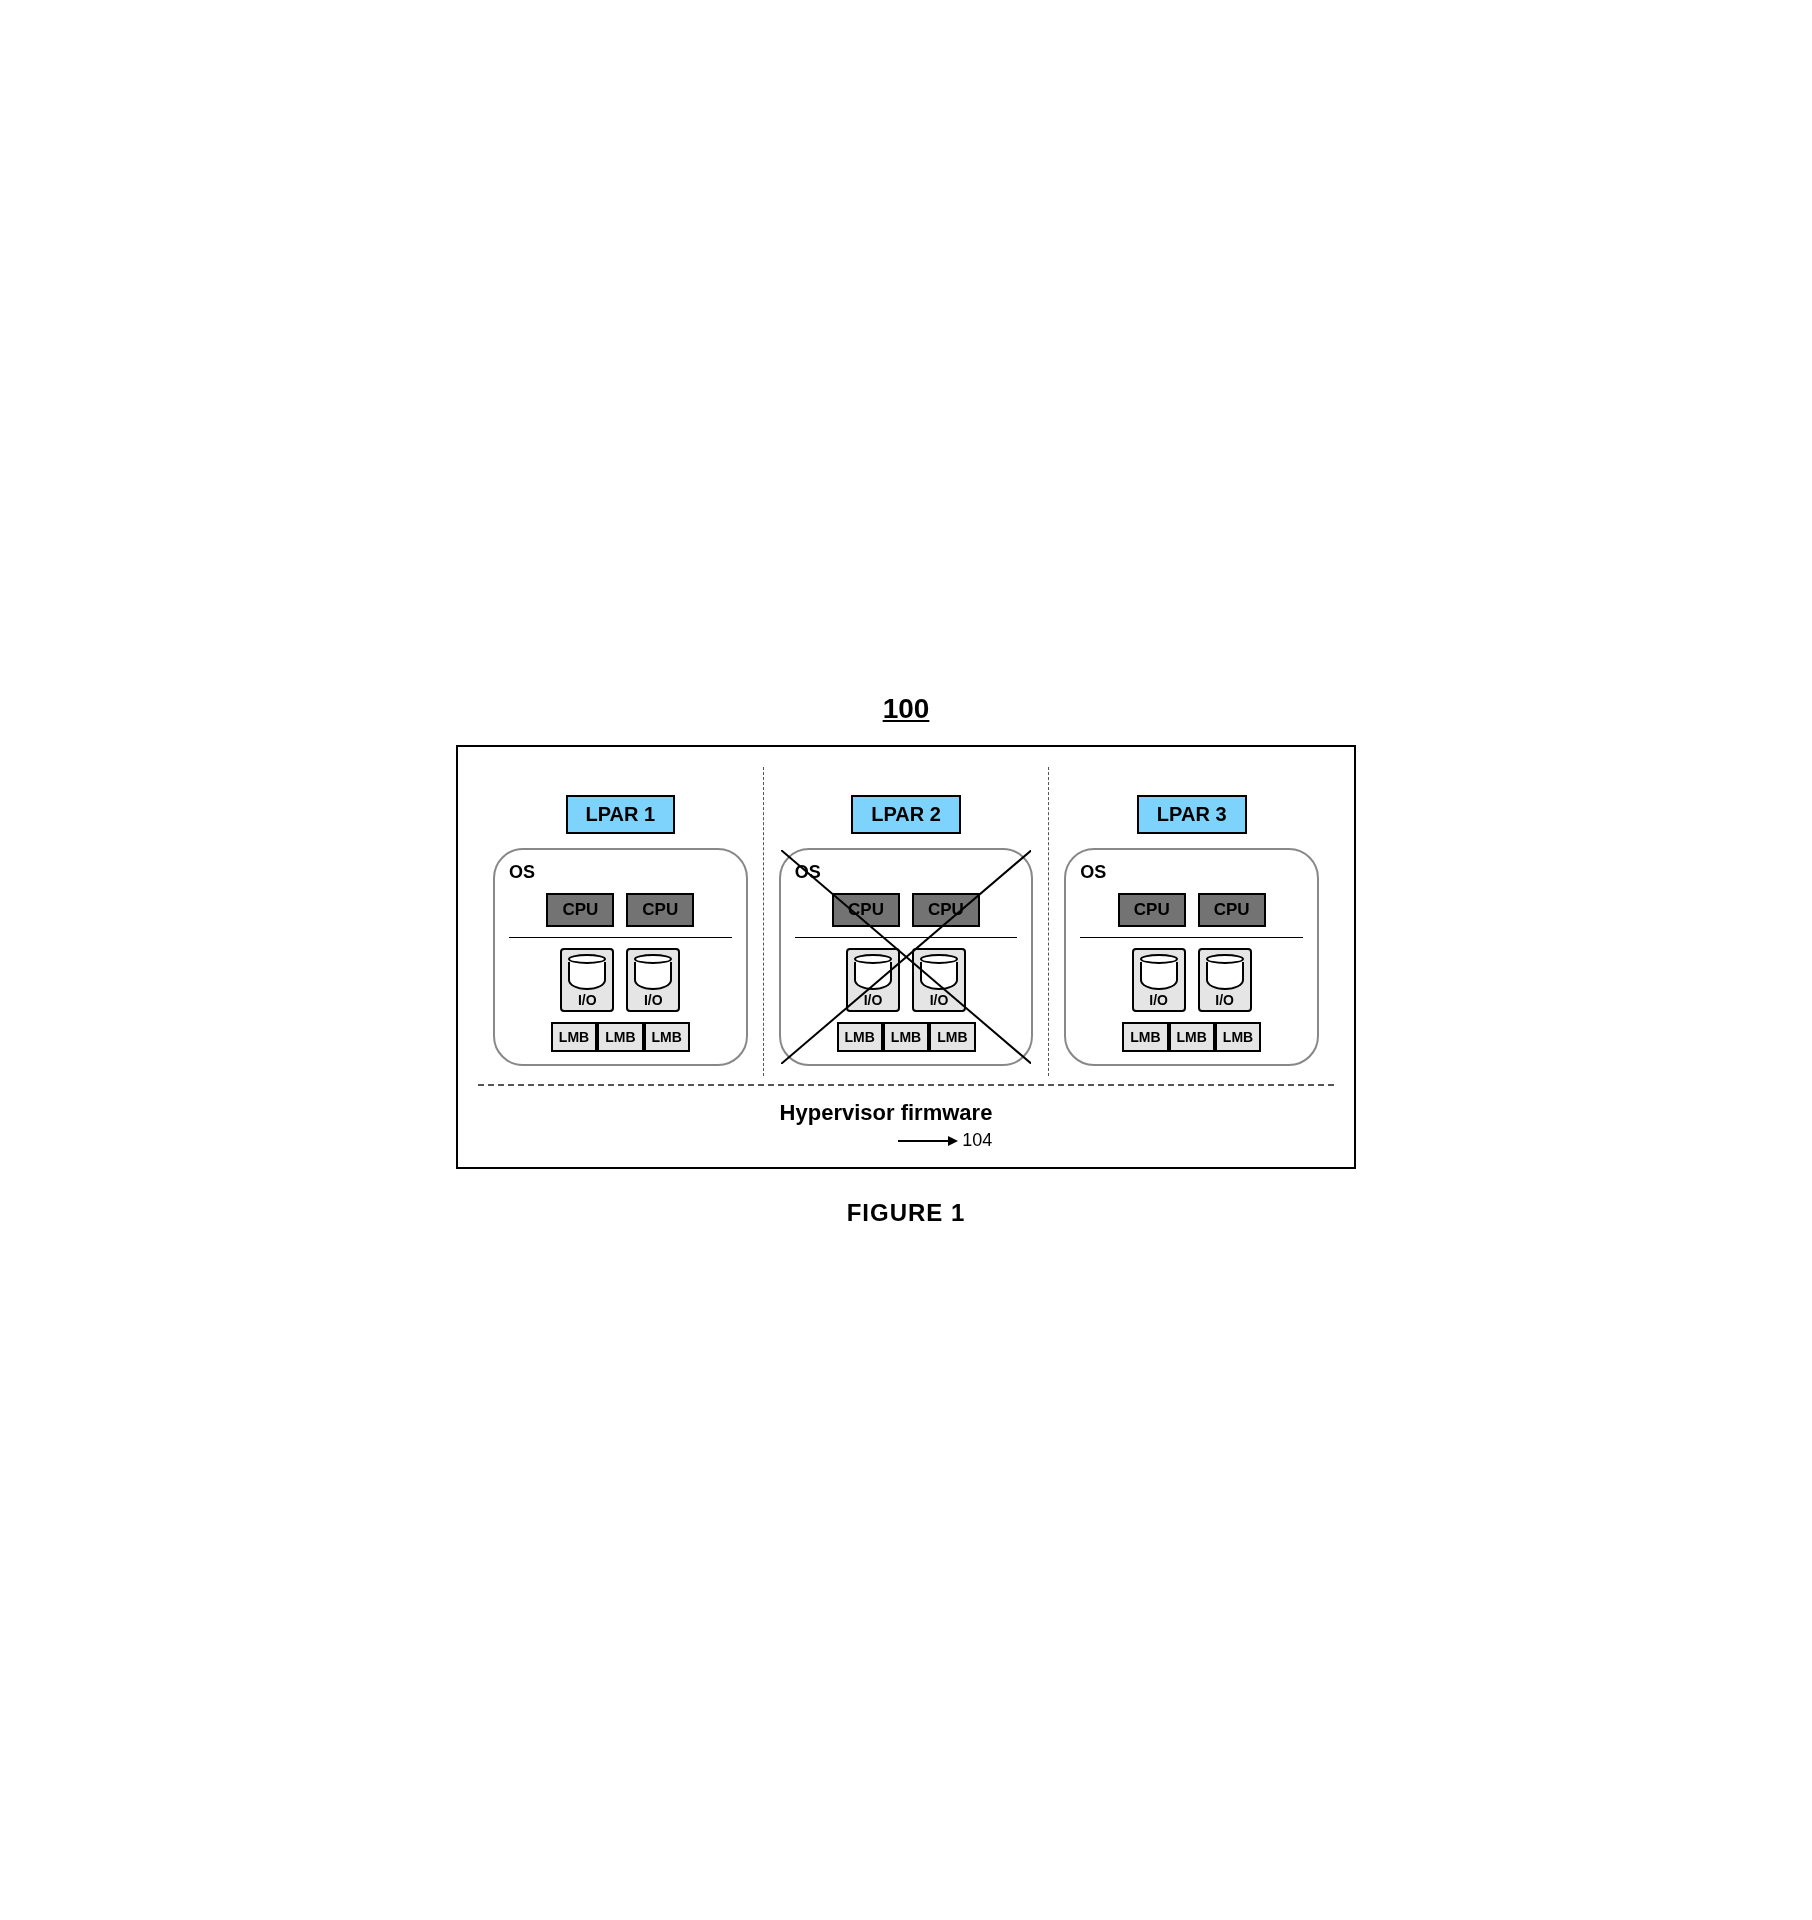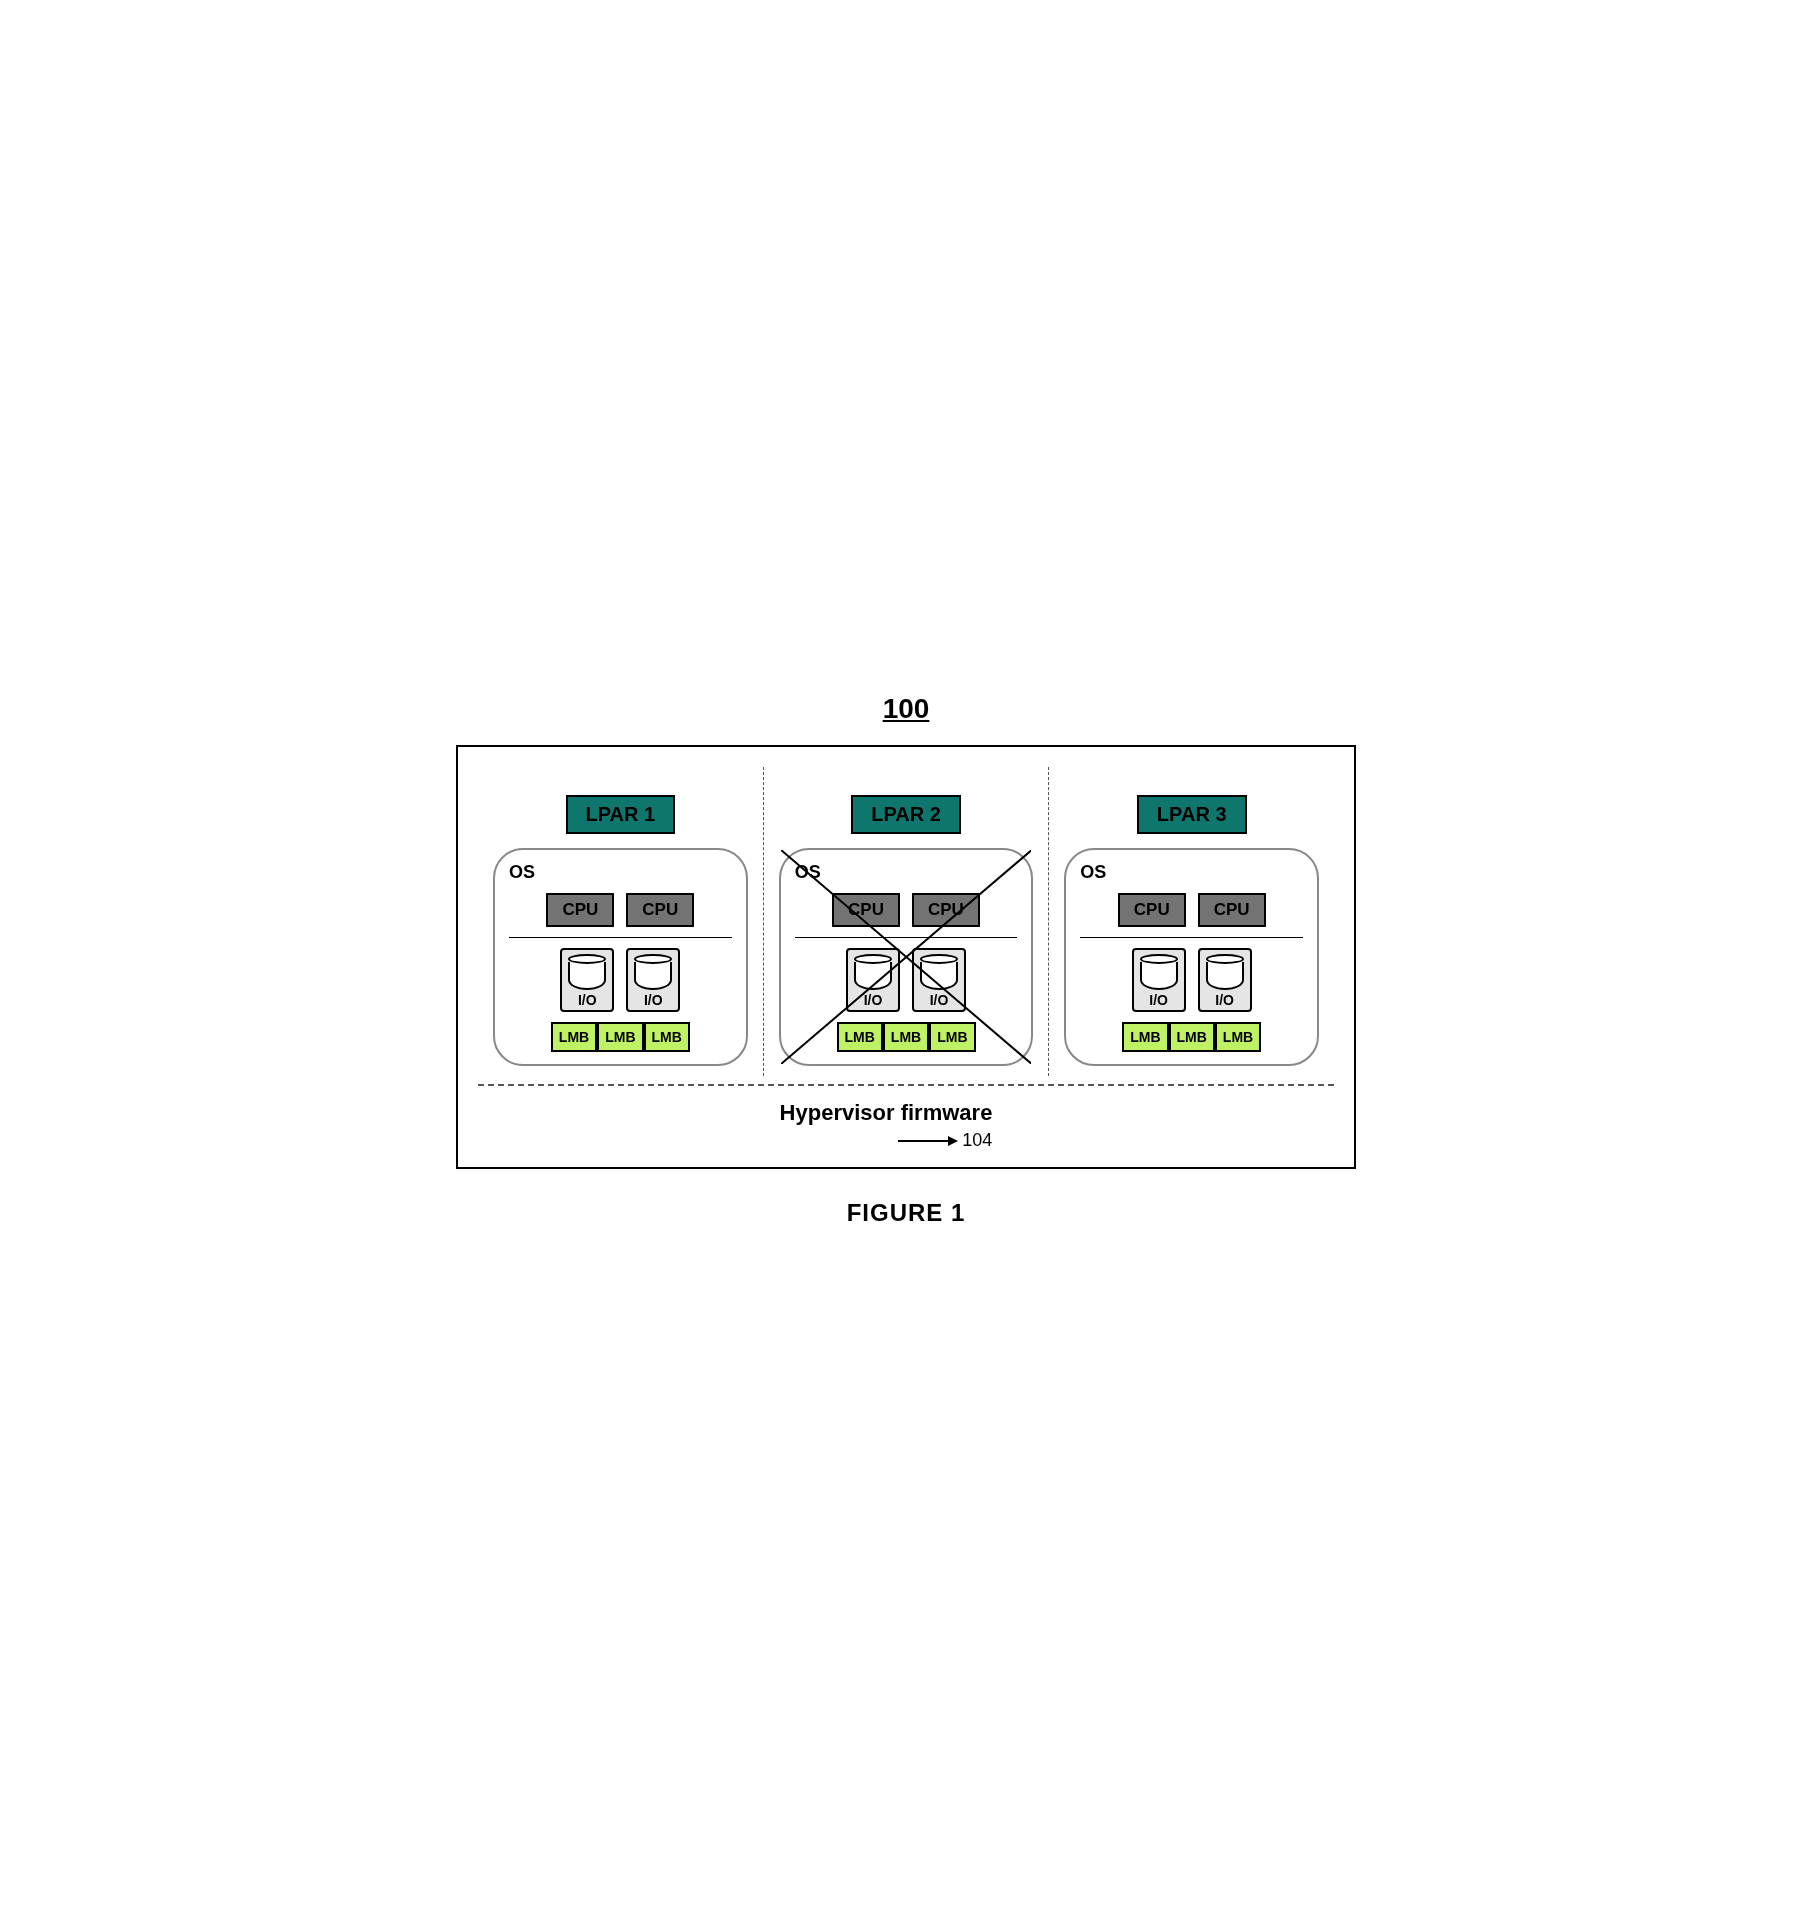--- a/index.html
+++ b/index.html
@@ -91,21 +91,21 @@
       border-right: 1px dashed #555;
     }
     .lpar-section.middle {
       border-right: 1px dashed #555;
     }
     .lpar-label-box {
       border: 2px solid #000;
       padding: 6px 18px;
       font-size: 20px;
       font-weight: bold;
-      background: #0f766e;
+      background: #7dd3fc;
       margin-bottom: 14px;
       margin-top: 18px;
     }
     
     .os-box {
       border: 2px solid #888;
       border-radius: 30px;
       width: 100%;
       padding: 12px 14px 12px 14px;
       position: relative;
@@ -169,21 +169,21 @@
     .lmb-row {
       display: flex;
       gap: 0;
       justify-content: center;
     }
     .lmb-box {
       border: 2px solid #000;
       padding: 5px 6px;
       font-size: 14px;
       font-weight: bold;
-      background: #bef264;
+      background: #e5e5e5;
       min-width: 44px;
       text-align: center;
     }
     
     .hypervisor-area {
       border-top: 2px dashed #555;
       width: 100%;
       padding: 14px 0 6px 0;
       margin-top: 8px;
       display: flex;

